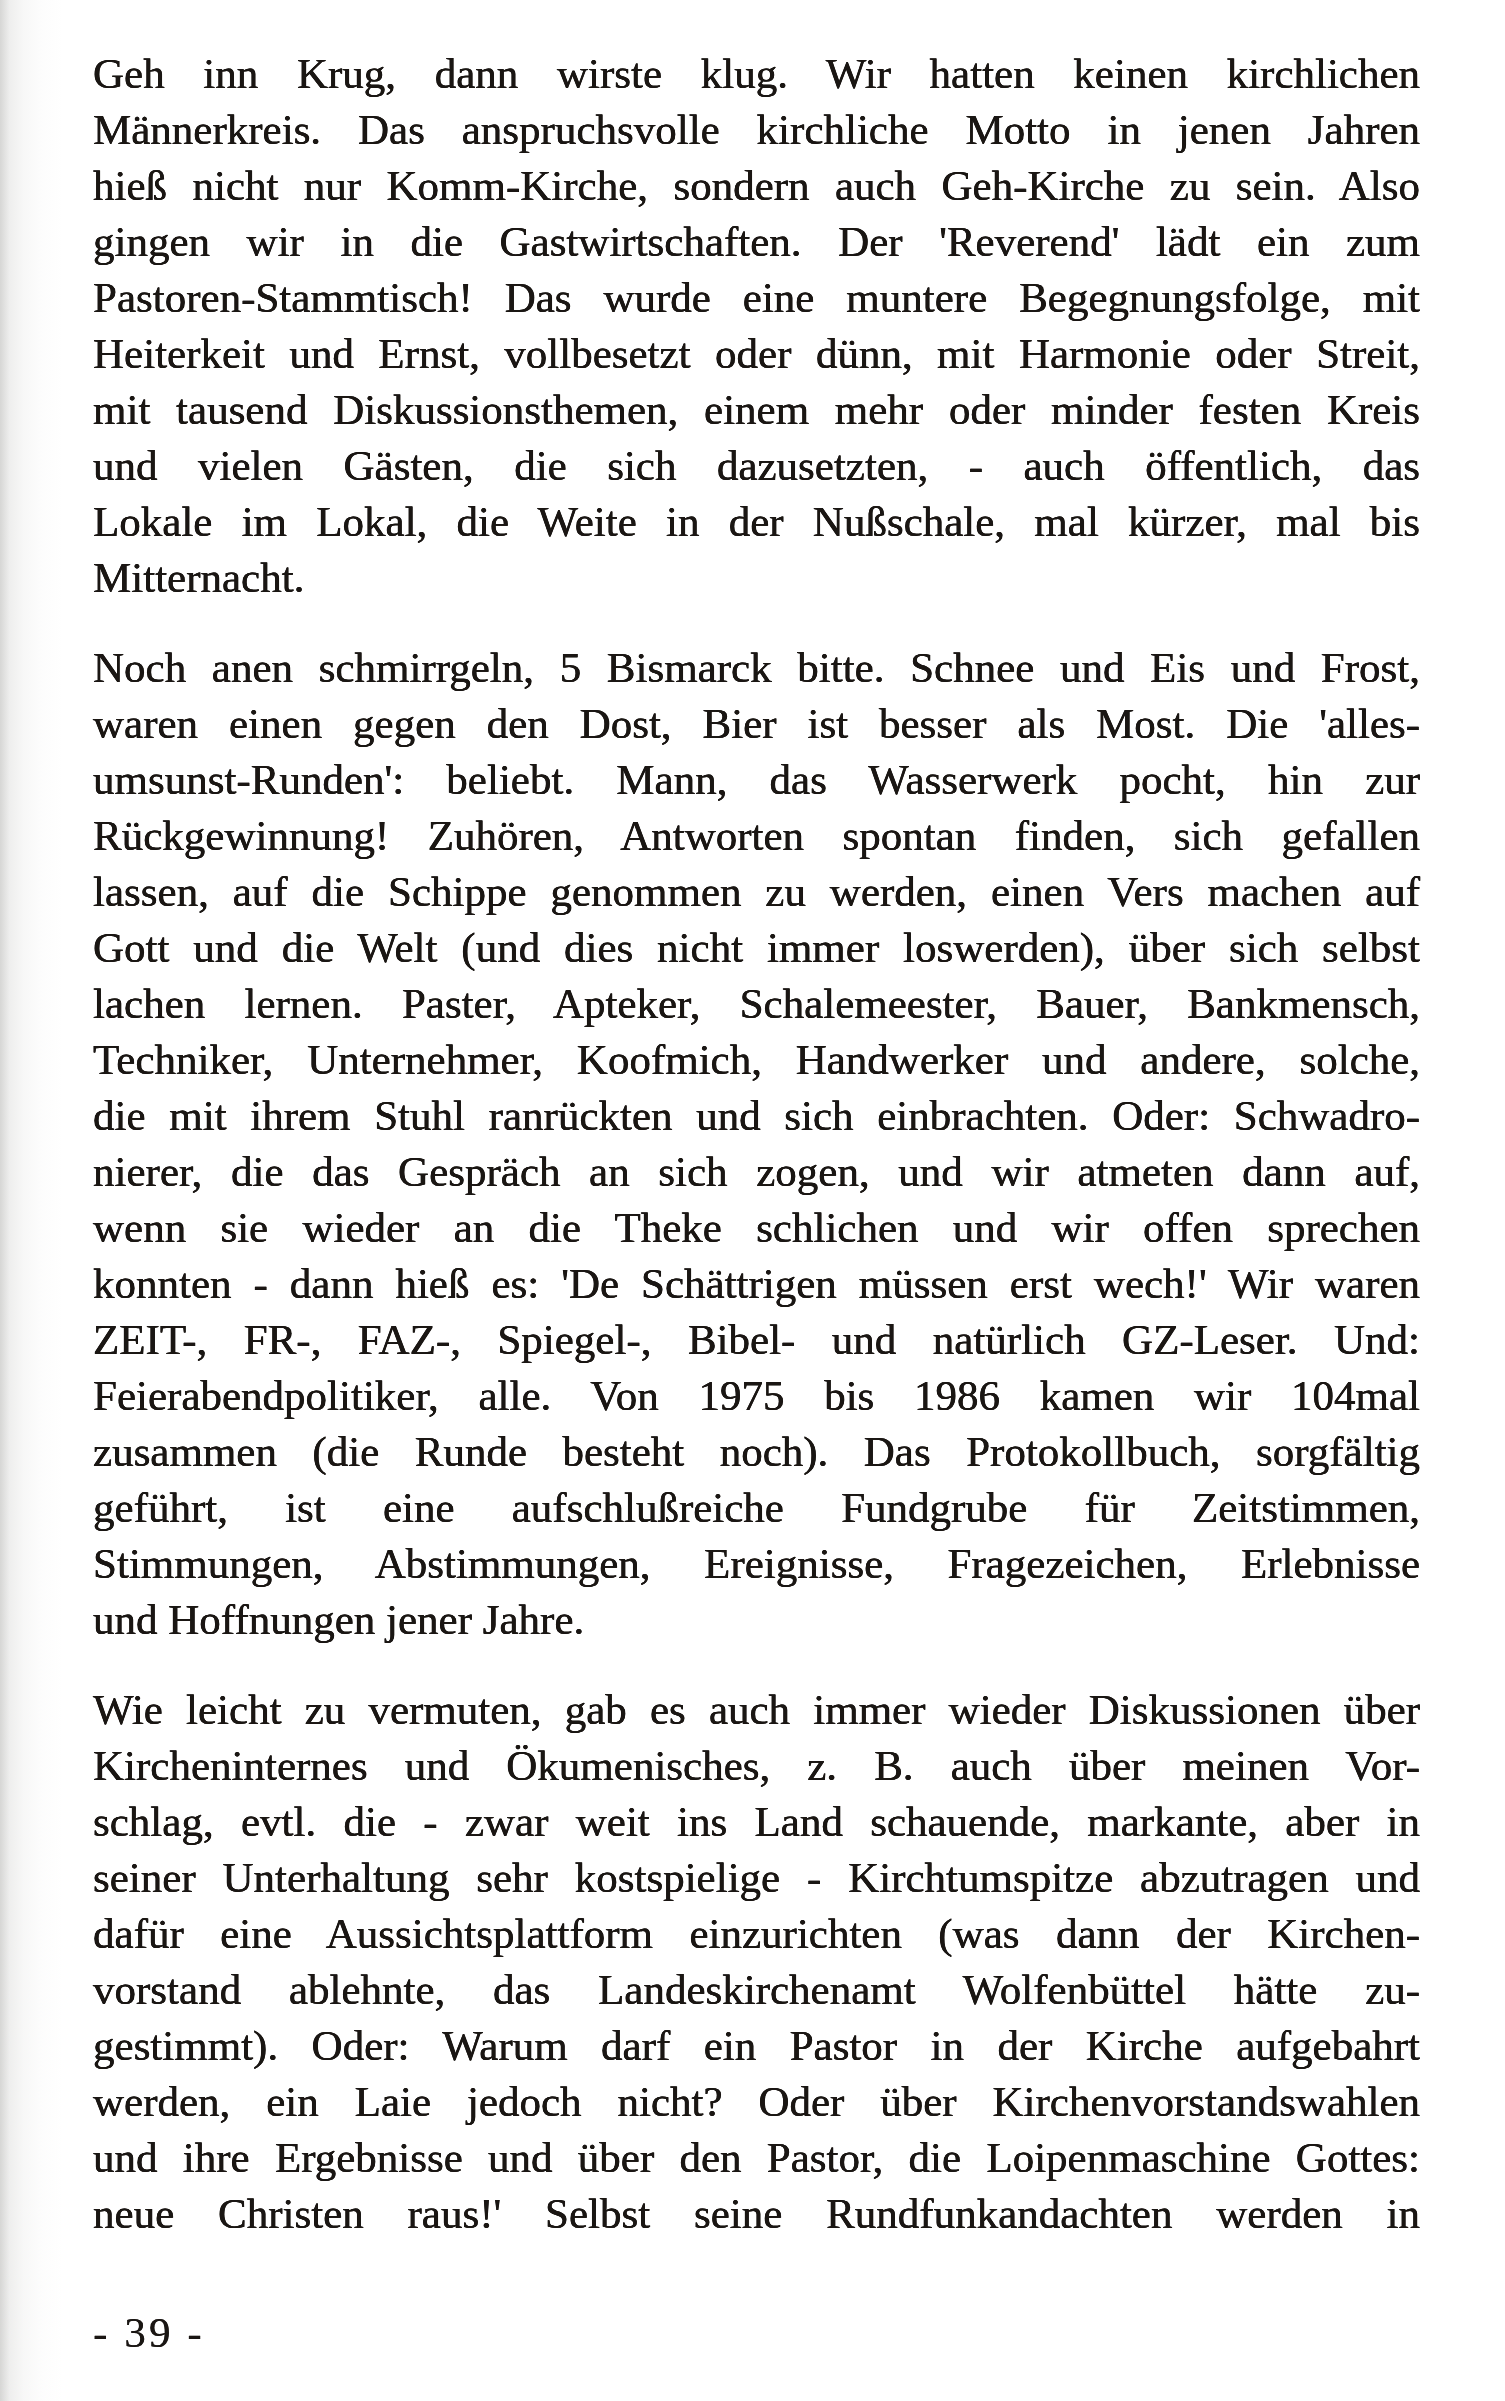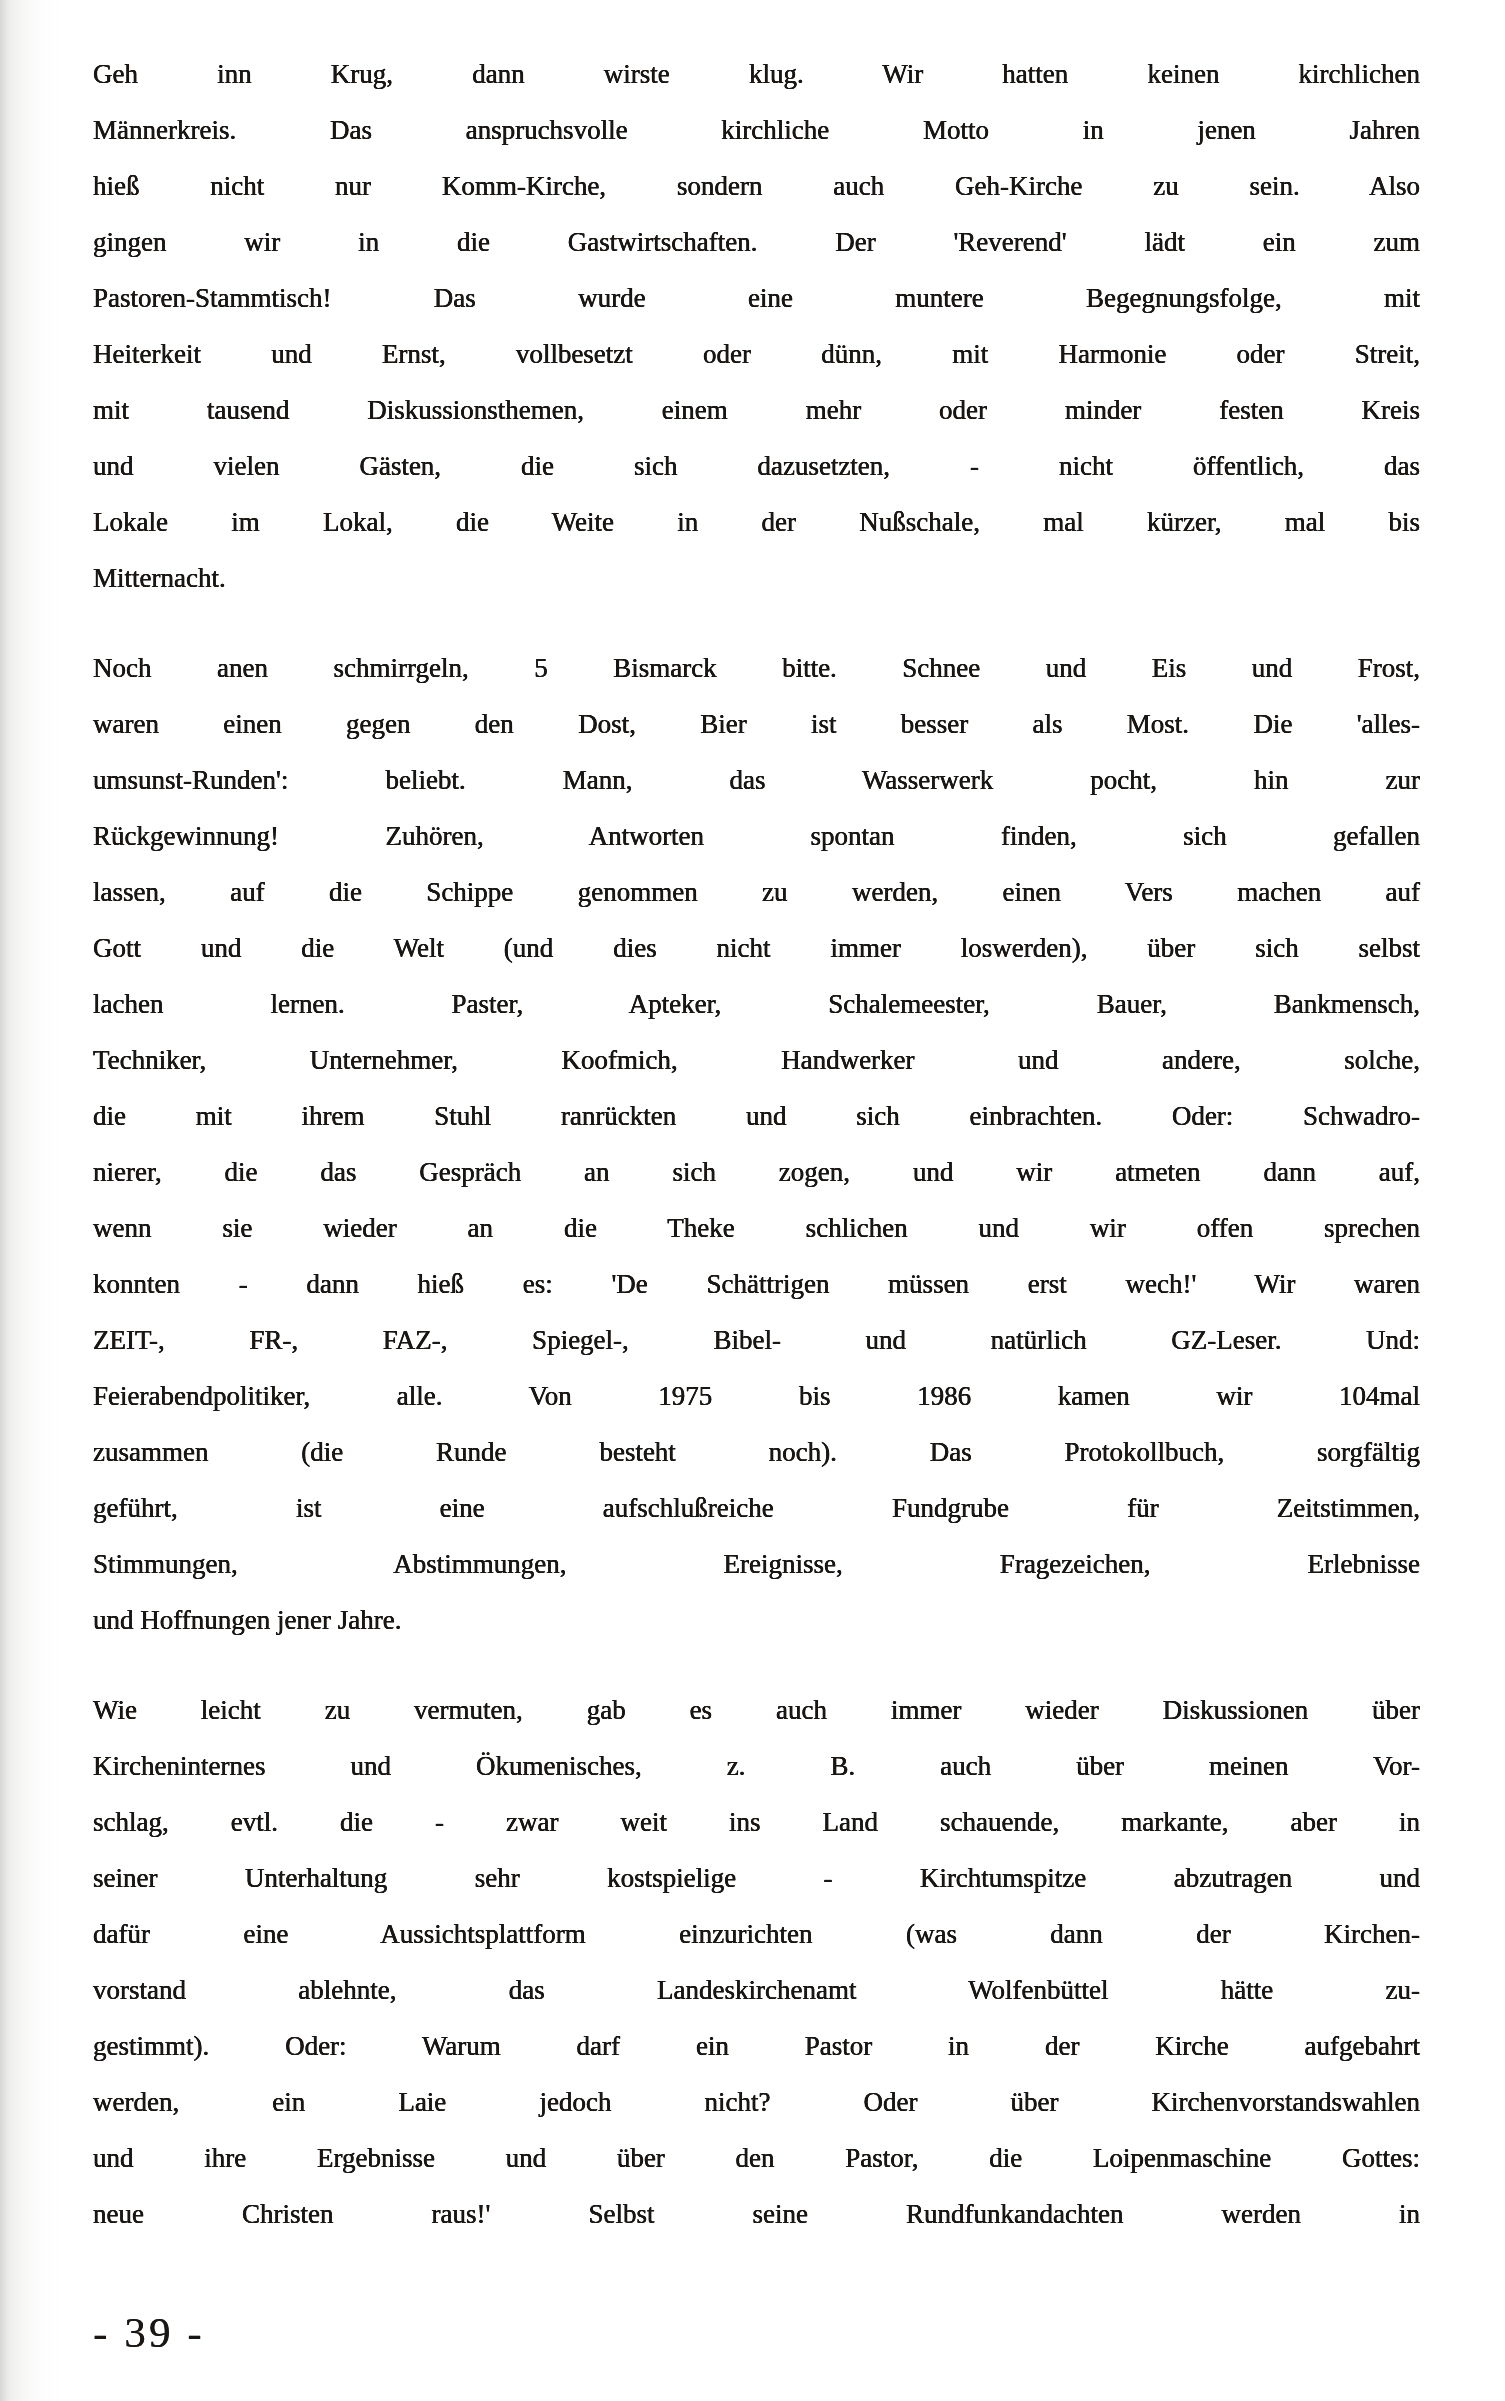--- a/index.html
+++ b/index.html
@@ -43,21 +43,21 @@
   .text-block {
     position: absolute;
     left: 93px;
     right: 86px;
     top: 46px;
   }
   .paragraph + .paragraph {
     margin-top: 34px;
   }
   .line {
-    font-size: 27px;
+    font-size: 43px;
     line-height: 56px;
     text-align: justify;
     text-align-last: justify;
     text-justify: inter-word;
     white-space: normal;
     text-shadow: 0.3px 0 0 currentColor, -0.2px 0 0 currentColor;
   }
   .line.line-end {
     text-align-last: left;
   }
@@ -80,21 +80,21 @@
   <div class="scan-edge"></div>
   <main class="text-block" id="text-block">
       <div class="paragraph">
         <div class="line">Geh inn Krug, dann wirste klug. Wir hatten keinen kirchlichen</div>
         <div class="line">Männerkreis. Das anspruchsvolle kirchliche Motto in jenen Jahren</div>
         <div class="line">hieß nicht nur Komm-Kirche, sondern auch Geh-Kirche zu sein. Also</div>
         <div class="line">gingen wir in die Gastwirtschaften. Der 'Reverend' lädt ein zum</div>
         <div class="line">Pastoren-Stammtisch! Das wurde eine muntere Begegnungsfolge, mit</div>
         <div class="line">Heiterkeit und Ernst, vollbesetzt oder dünn, mit Harmonie oder Streit,</div>
         <div class="line">mit tausend Diskussionsthemen, einem mehr oder minder festen Kreis</div>
-        <div class="line">und vielen Gästen, die sich dazusetzten, - nicht öffentlich, das</div>
+        <div class="line">und vielen Gästen, die sich dazusetzten, - auch öffentlich, das</div>
         <div class="line">Lokale im Lokal, die Weite in der Nußschale, mal kürzer, mal bis</div>
         <div class="line line-end">Mitternacht.</div>
       </div>
       <div class="paragraph">
         <div class="line">Noch anen schmirrgeln, 5 Bismarck bitte. Schnee und Eis und Frost,</div>
         <div class="line">waren einen gegen den Dost, Bier ist besser als Most. Die 'alles-</div>
         <div class="line">umsunst-Runden': beliebt. Mann, das Wasserwerk pocht, hin zur</div>
         <div class="line">Rückgewinnung! Zuhören, Antworten spontan finden, sich gefallen</div>
         <div class="line">lassen, auf die Schippe genommen zu werden, einen Vers machen auf</div>
         <div class="line">Gott und die Welt (und dies nicht immer loswerden), über sich selbst</div>

